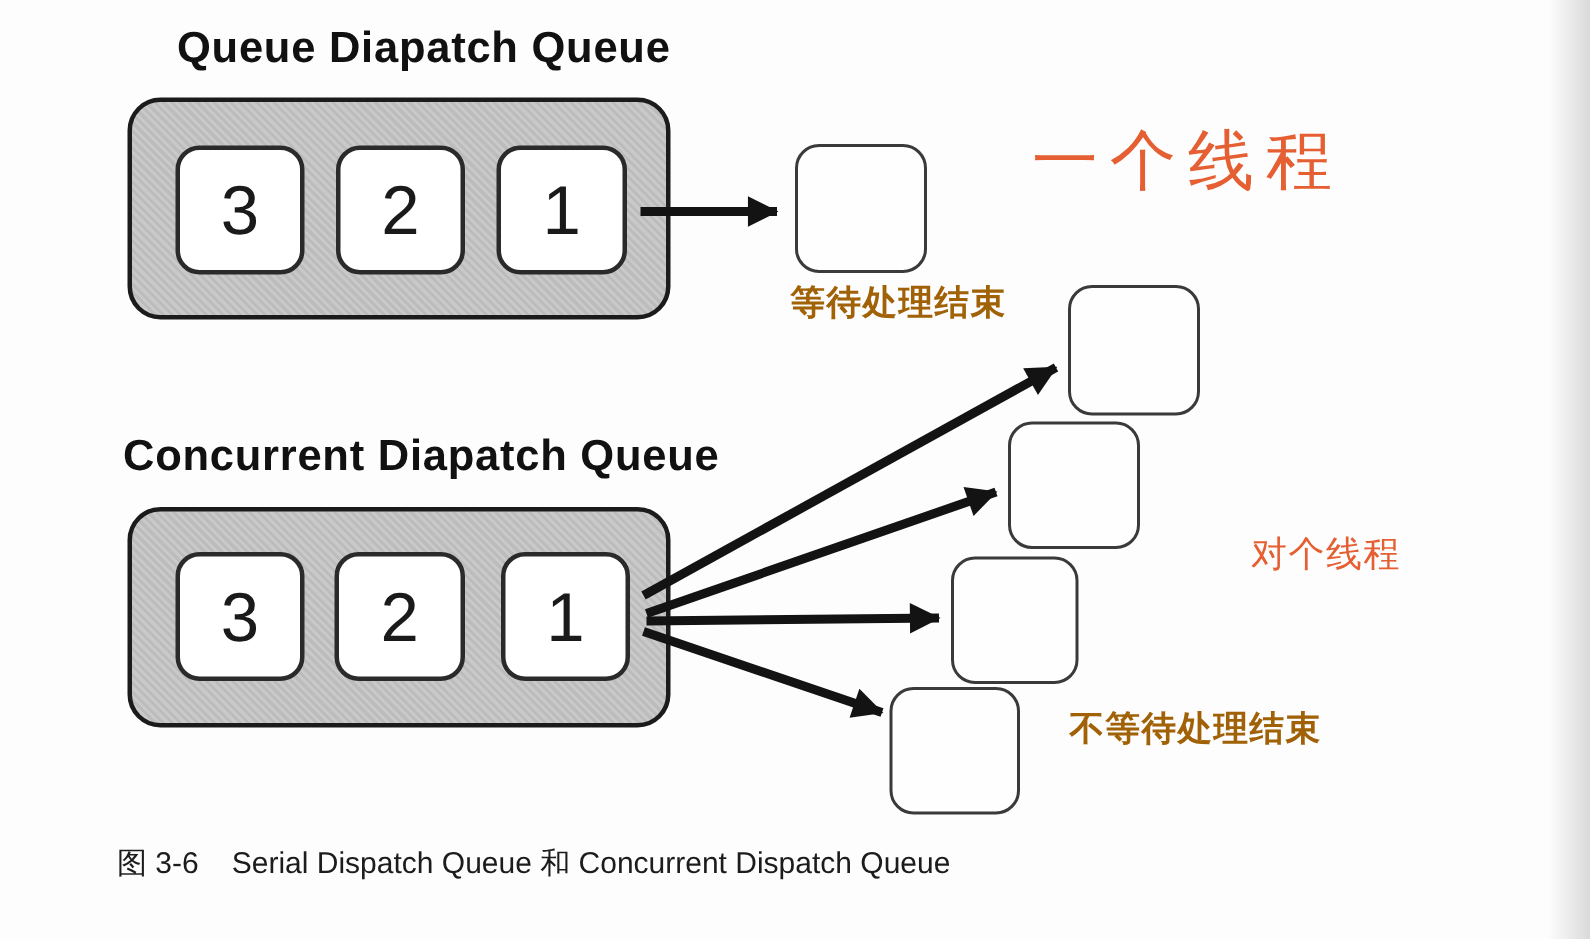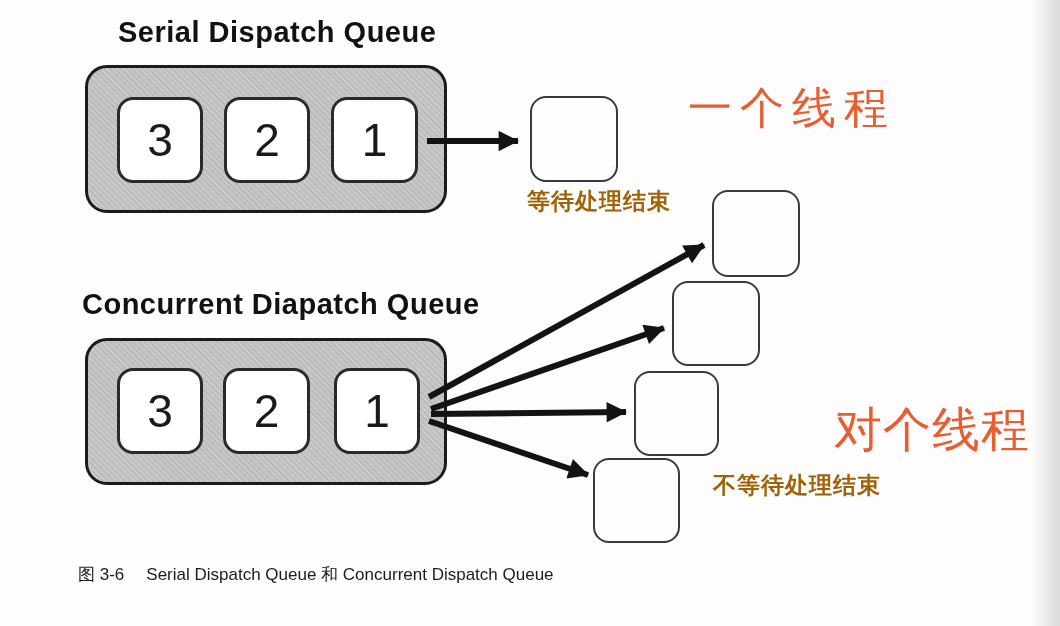--- a/index.html
+++ b/index.html
@@ -46,40 +46,40 @@
     color:#a16207;
     white-space:nowrap;
     letter-spacing:1px;
   }
   .thread-note{
     color:#E55F33;
     font-weight:normal;
     white-space:nowrap;
   }
   #thread-note-serial{font-size:44px;letter-spacing:8px;}
-  #thread-note-concurrent{font-size:48px;letter-spacing:1px;margin-top:48px;}
+  #thread-note-concurrent{font-size:24px;letter-spacing:1px;}
   .caption{
-    font-size:17px;
+    font-size:20px;
     font-weight:500;
     color:#1c1c1c;
     white-space:nowrap;
   }
   .caption .fig-label{margin-right:22px;}
   #arrow-layer{position:absolute;left:0;top:0;width:1060px;height:626px;pointer-events:none;}
   #page-edge{
     position:absolute;top:0;right:0;width:28px;height:626px;
     background:linear-gradient(to right, rgba(0,0,0,0), rgba(0,0,0,0.14));
   }
 </style>
 </head>
 <body>
 
 <div id="canvas">
 
-  <div class="abs queue-title" style="left:118px;top:18px;">Serial Dispatch Queue</div>
+  <div class="abs queue-title" style="left:118px;top:18px;">Queue Diapatch Queue</div>
 
   <div class="abs queue-box" style="left:85px;top:65px;width:362px;height:148px;"></div>
 
   <div class="abs task-square" style="left:117px;top:97px;width:86px;height:86px;">
     <span>3</span>
   </div>
   <div class="abs task-square" style="left:224px;top:97px;width:86px;height:86px;">
     <span>2</span>
   </div>
   <div class="abs task-square" style="left:331px;top:97px;width:87px;height:86px;">

